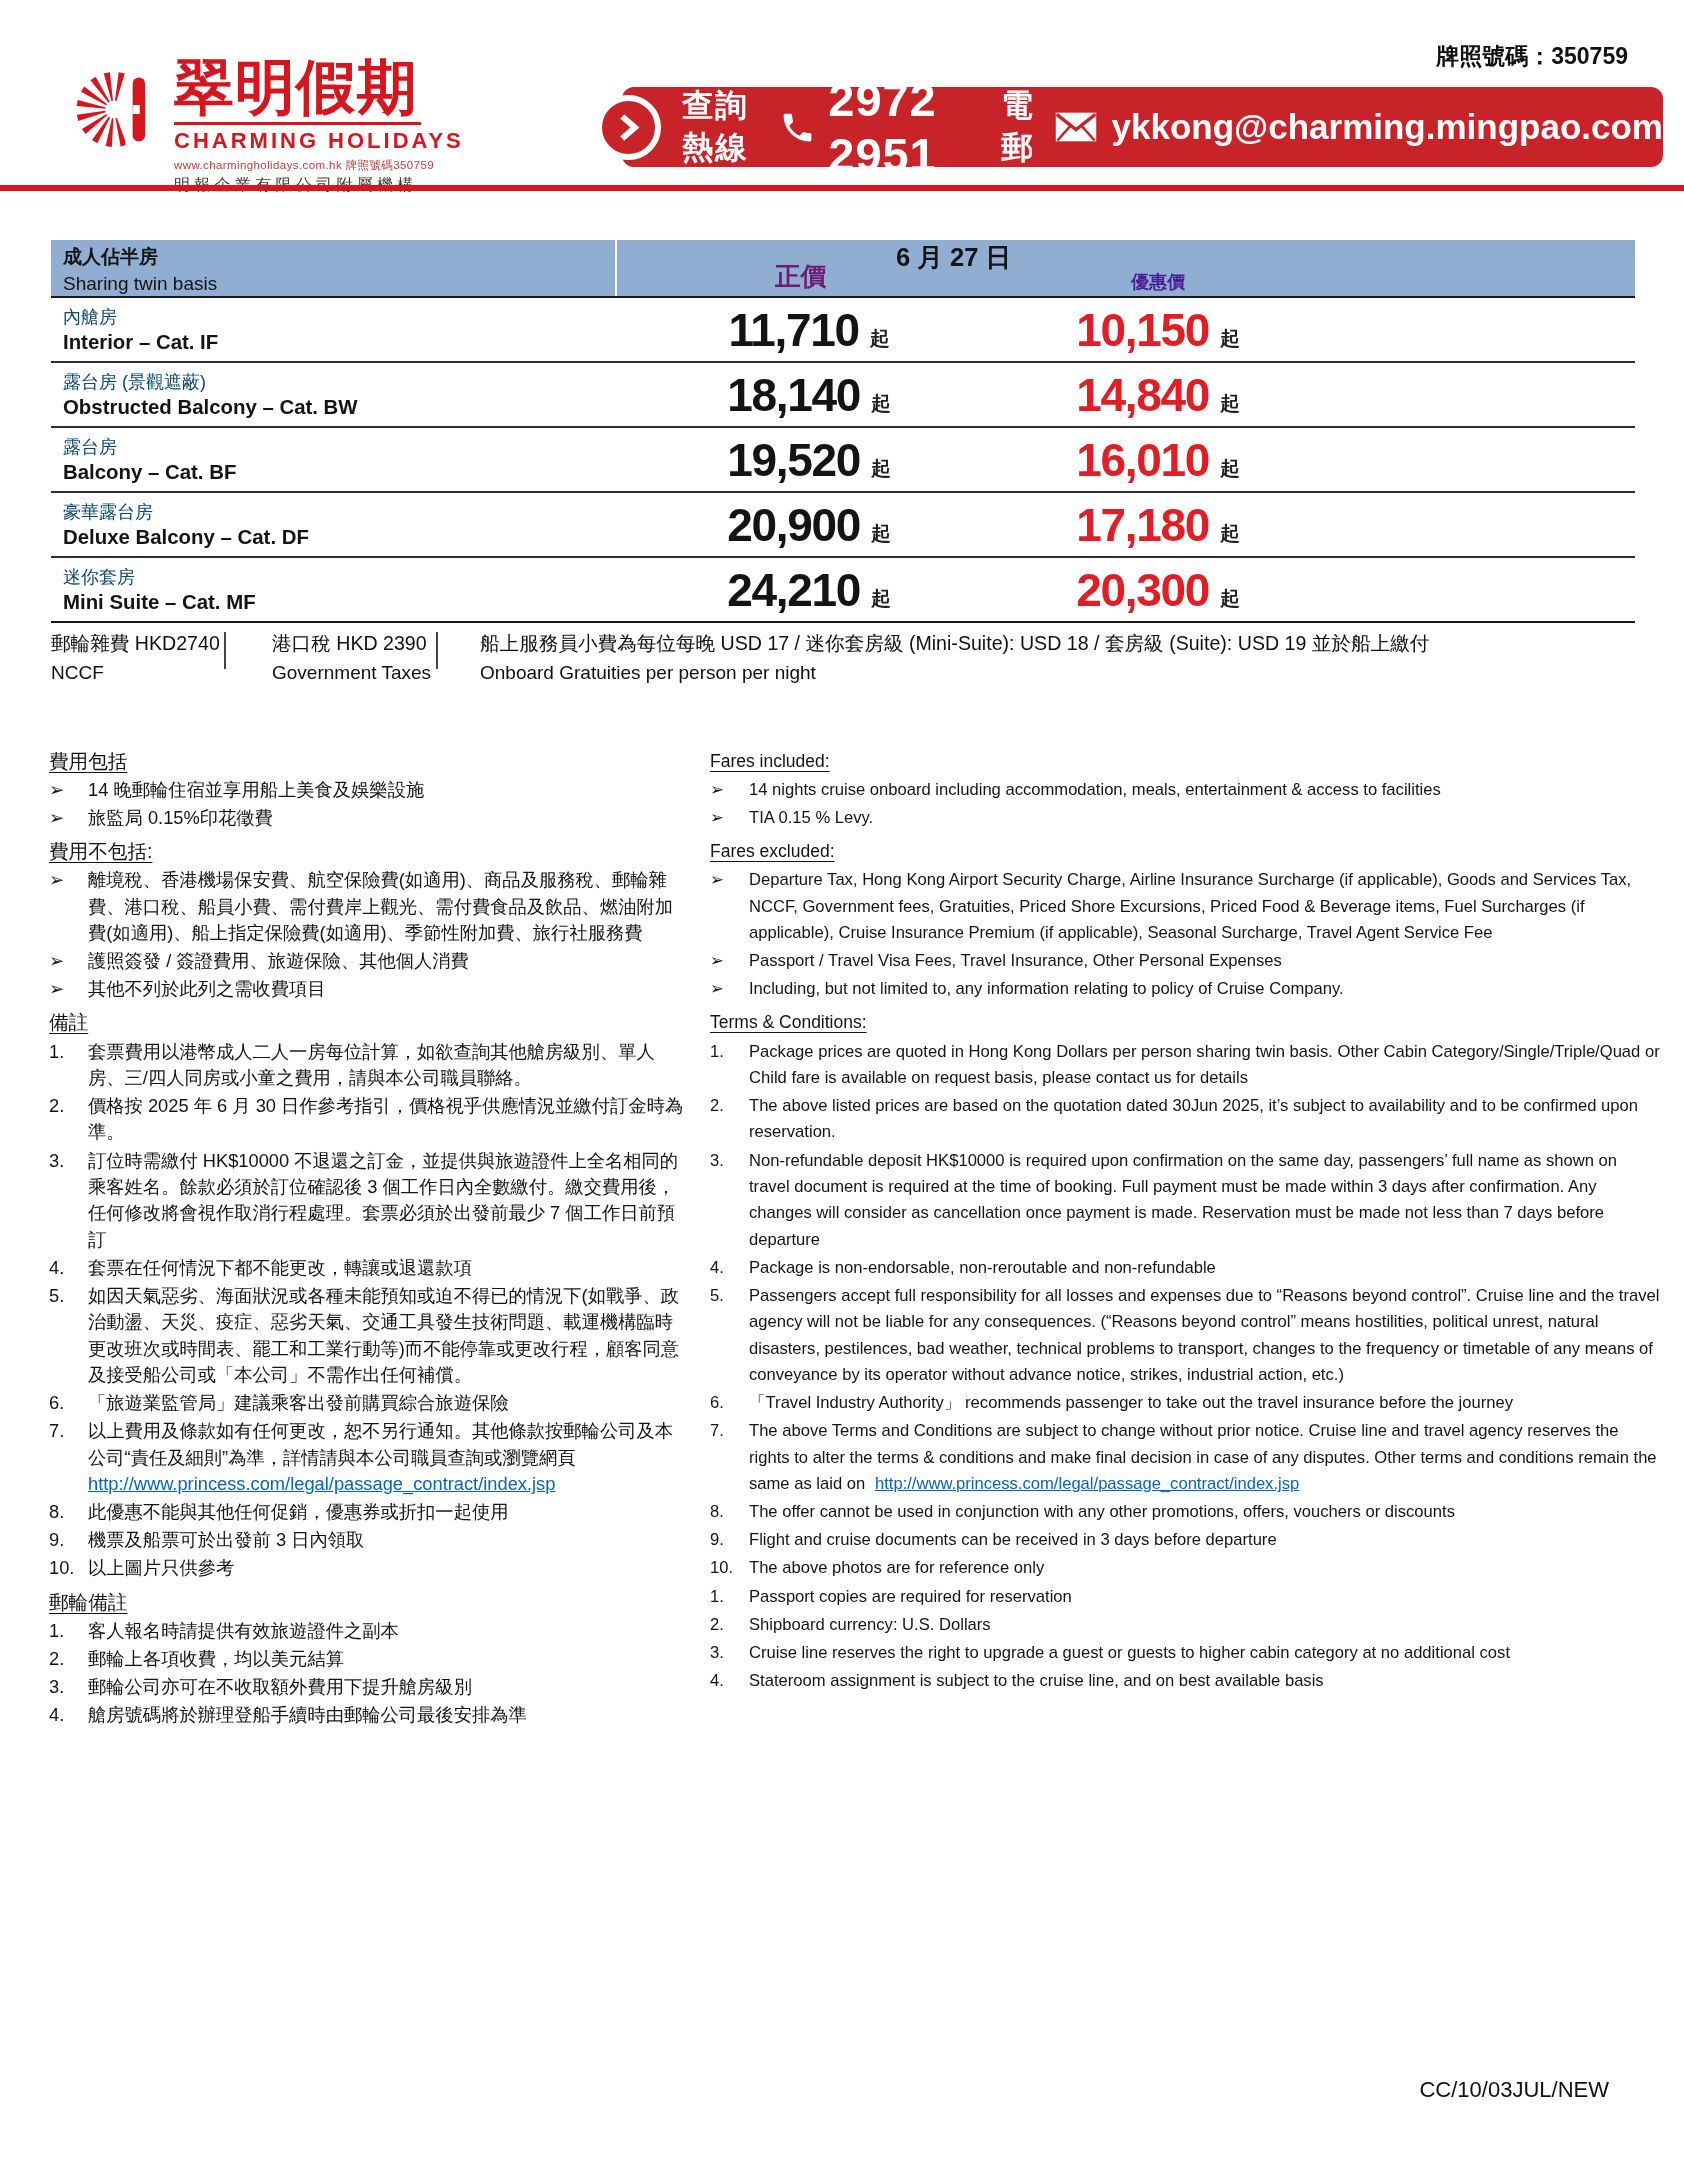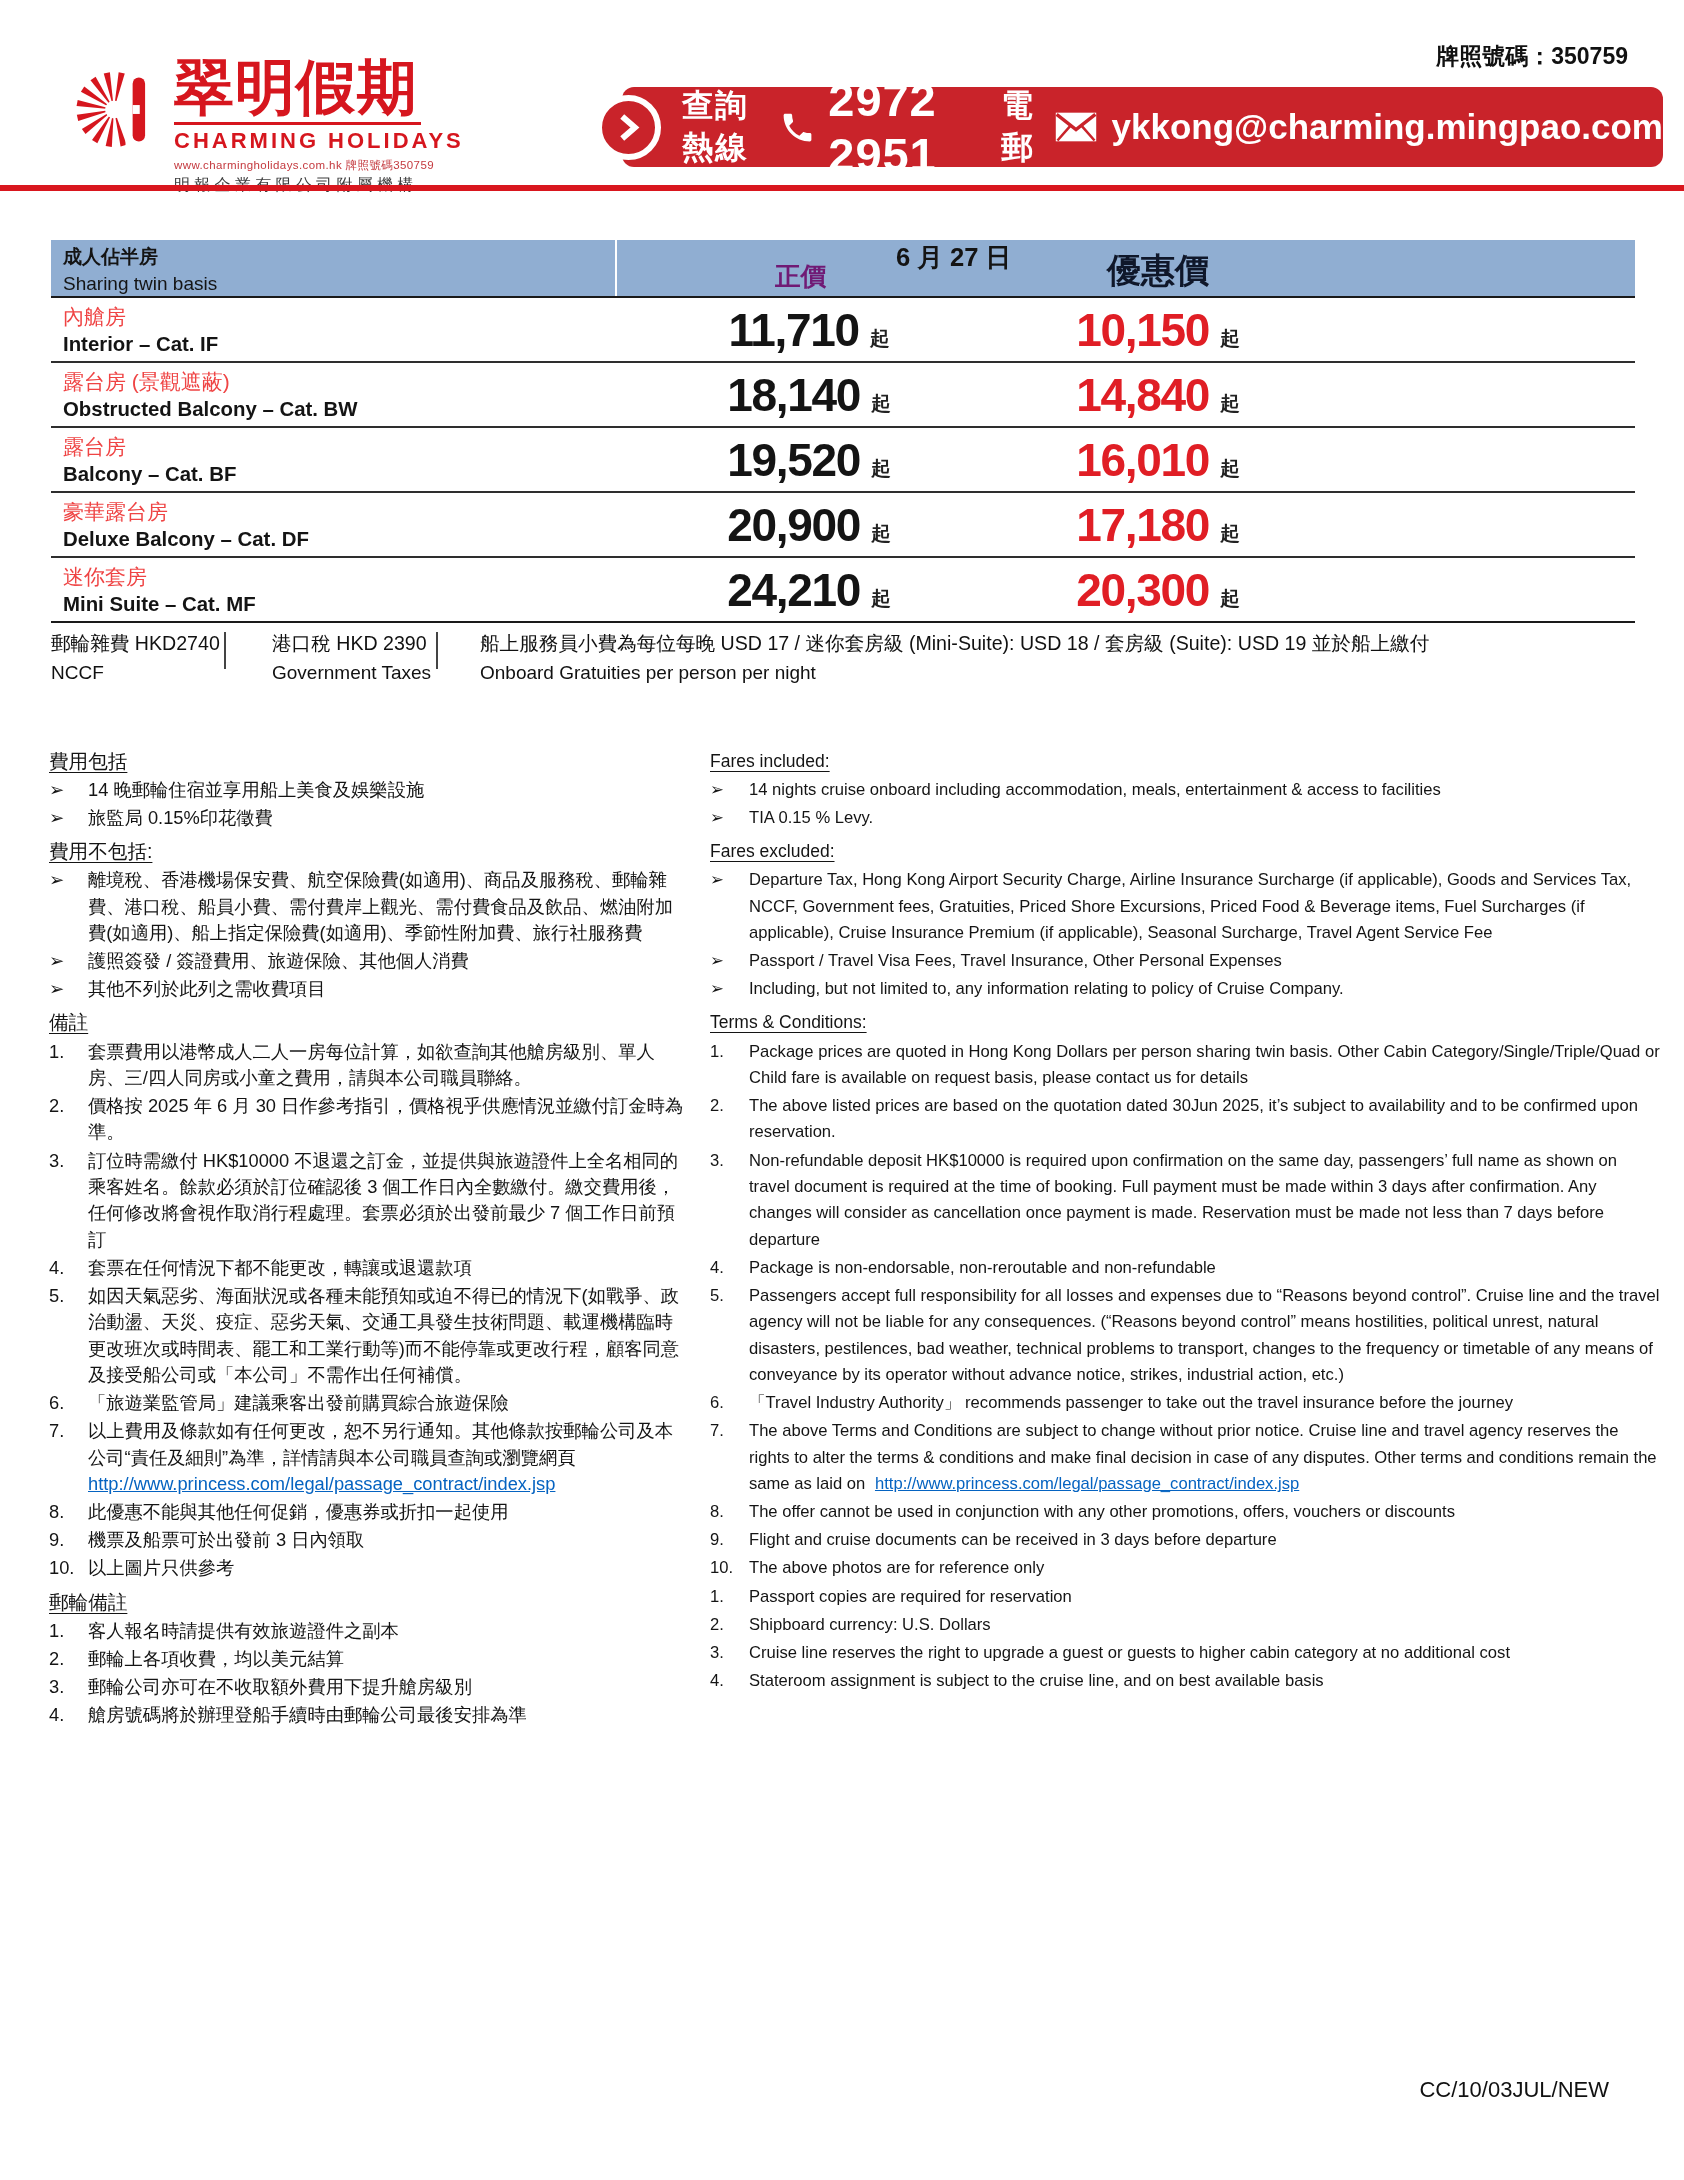--- a/index.html
+++ b/index.html
@@ -32,28 +32,28 @@
   .top-rule{position:absolute;left:0;top:185px;width:1685px;height:6px;background:#d9161e;}
 
   
   .table{position:absolute;left:51px;top:240px;width:1584px;}
   .thead{position:relative;height:56px;background:#90aed2;border-bottom:2.6px solid #1a1a1a;}
   .th-left{position:absolute;left:12px;top:4.3px;}
   .th-left .cn{font-size:19px;font-weight:700;color:#141414;}
   .th-left .en{font-size:19px;font-weight:500;margin-top:2.6px;color:#141414;}
   .th-date{position:absolute;left:792px;width:221px;top:0;text-align:center;font-size:25.6px;font-weight:700;color:#141414;}
   .th-reg{position:absolute;left:690px;width:119px;bottom:1.7px;text-align:center;font-size:25.6px;font-weight:700;color:#701a75;}
-  .th-promo{position:absolute;left:1039px;width:136px;bottom:1.7px;text-align:center;font-size:34px;font-weight:700;color:#0f172a;}
+  .th-promo{position:absolute;left:1039px;width:136px;bottom:1.7px;text-align:center;font-size:18px;font-weight:700;color:#4c1d95;}
   .th-sep{position:absolute;left:564px;top:0;bottom:0;width:1.7px;background:#fff;}
 
   .row{display:grid;grid-template-columns:562px 392px 630px;height:63px;align-items:center;
        border-bottom:2.1px solid #2e2e2e;}
   .row:last-child{border-bottom:2.6px solid #1a1a1a;}
   .cell-name{padding-left:12px;}
-  .cell-name .cn{font-size:21px;color:#ef4444;}
+  .cell-name .cn{font-size:18px;color:#0c4a6e;}
   .cell-name .en{font-size:20.4px;font-weight:600;margin-top:1.7px;color:#141414;}
   .cell-price{display:flex;justify-content:center;align-items:center;box-sizing:border-box;}
   .cell-price.promo{padding-right:324px;}
   .price-val{font-size:46px;font-weight:600;letter-spacing:-1.3px;color:#141414;}
   .promo .price-val{color:#e01e25;}
   .price-qi{font-size:19.6px;font-weight:600;color:#222;margin-left:11px;margin-top:17px;}
 
   
   .fees{position:absolute;left:51px;top:630px;width:1584px;}
   .fee-col{position:absolute;top:0;}

